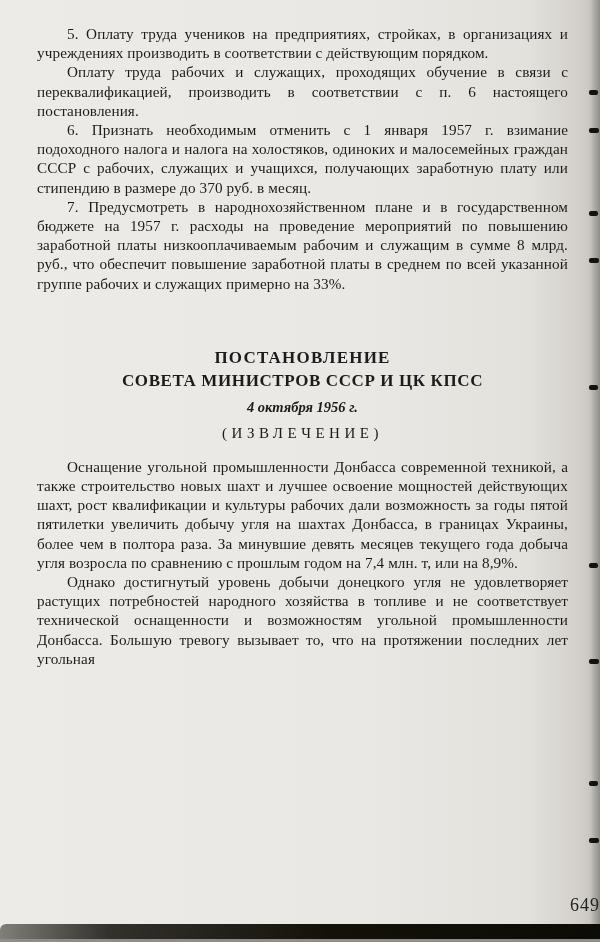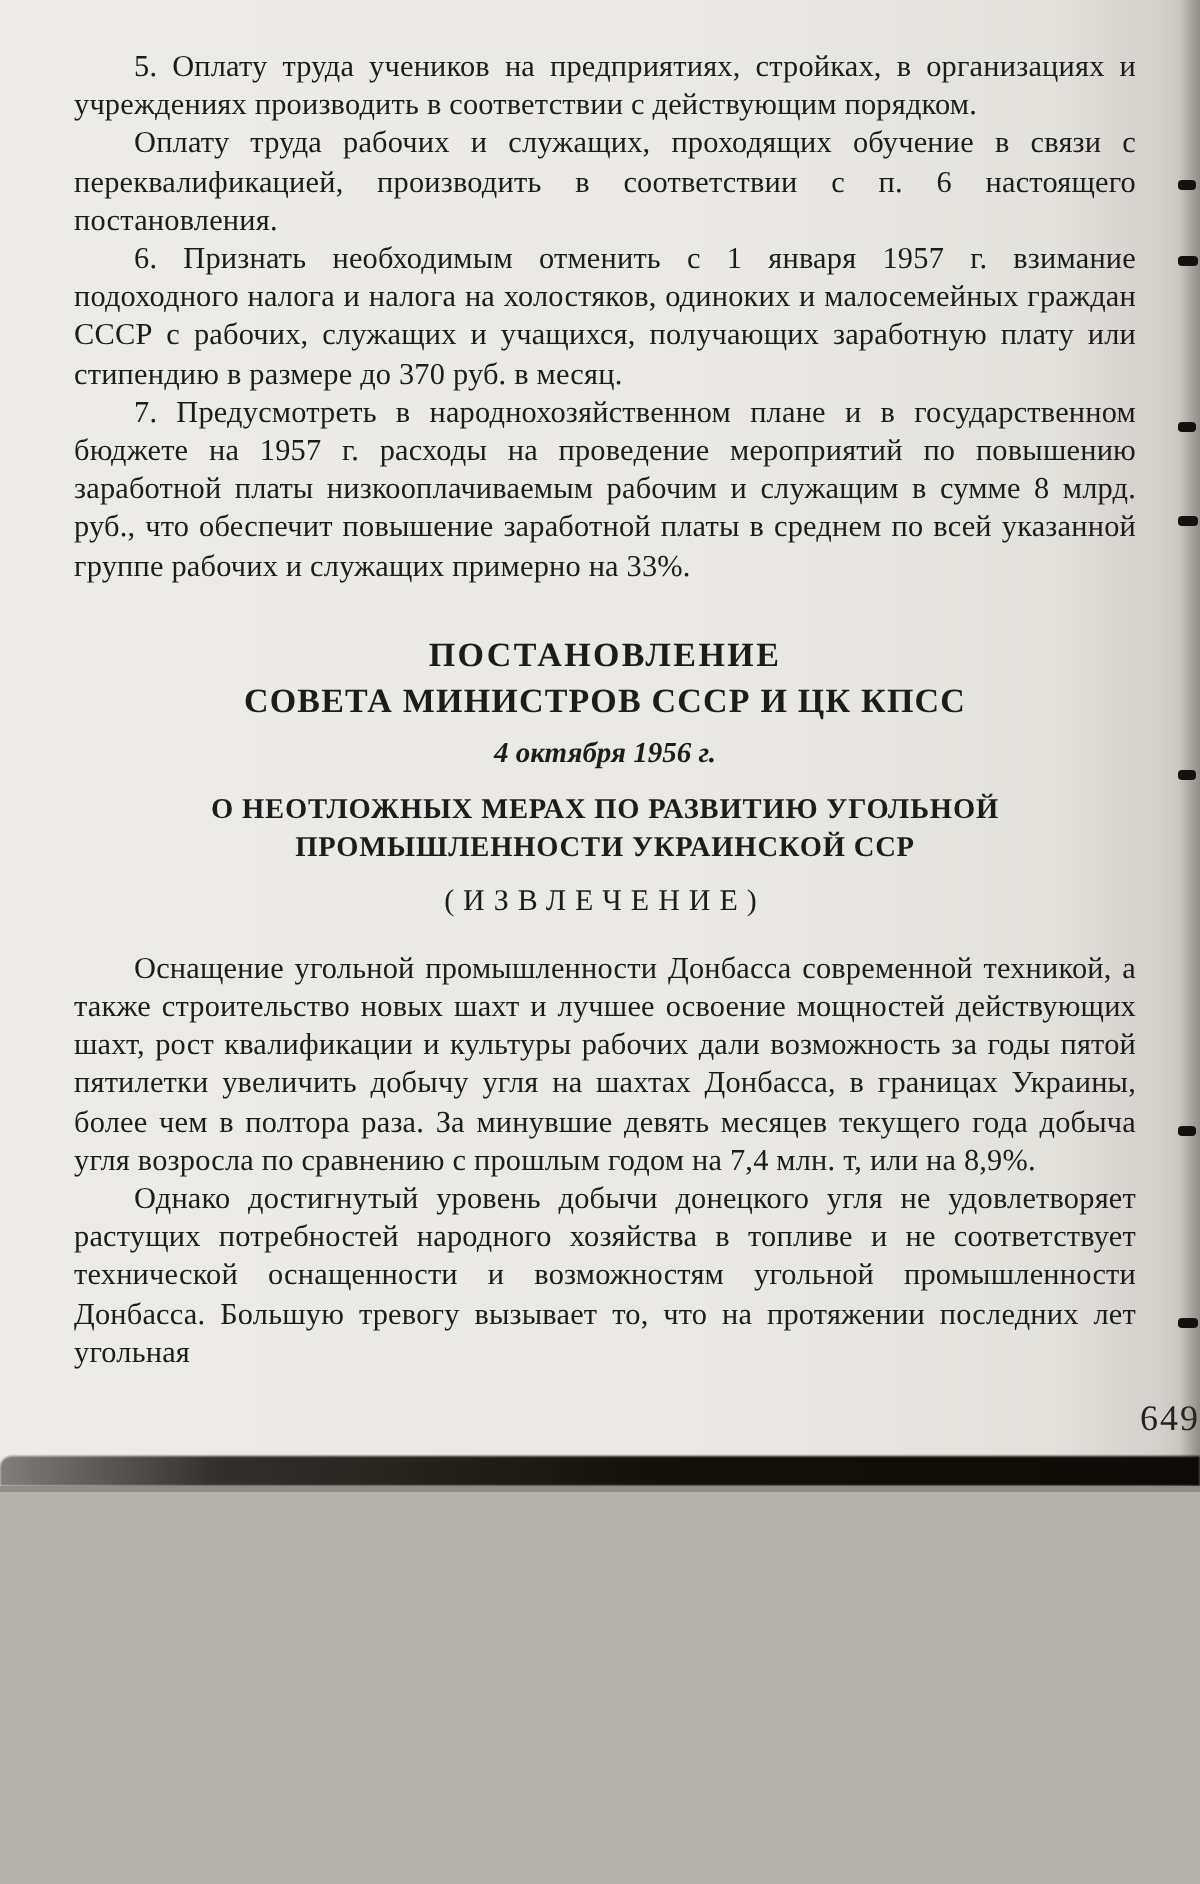--- a/index.html
+++ b/index.html
@@ -9,41 +9,41 @@
   body {
     width: 600px;
     height: 942px;
     overflow: hidden;
     background: #b3b1ac;
     font-family: "Liberation Serif", "DejaVu Serif", serif;
   }
   .page {
     position: relative;
     width: 600px;
-    height: 746px;
+    height: 942px;
     background: linear-gradient(90deg, #edebe7 0%, #eae8e4 60%, #e3e1dc 88%, #d2cfca 97%, #bdbab4 100%);
     color: #1c1c1c;
     overflow: hidden;
   }
   .content {
     position: absolute;
     top: 24px;
     left: 37px;
     right: 32px;
   }
   p.para {
     margin: 0;
     text-indent: 30px;
     text-align: justify;
     font-size: 15.2px;
     line-height: 19.2px;
     letter-spacing: 0.1px;
   }
   .decree-head {
-    margin-top: 24px;
+    margin-top: 54px;
     text-align: center;
   }
   .decree-line1 {
     font-weight: bold;
     font-size: 17px;
     letter-spacing: 1.2px;
     line-height: 22px;
   }
   .decree-line2 {
     font-weight: bold;
@@ -134,21 +134,20 @@
       <p class="para">5. Оплату труда учеников на предприятиях, стройках, в организациях и учреждениях производить в соответствии с действующим порядком.</p>
       <p class="para">Оплату труда рабочих и служащих, проходящих обучение в связи с переквалификацией, производить в соответствии с п. 6 настоящего постановления.</p>
       <p class="para">6. Признать необходимым отменить с 1 января 1957 г. взимание подоходного налога и налога на холостяков, одиноких и малосемейных граждан СССР с рабочих, служащих и учащихся, получающих заработную плату или стипендию в размере до 370 руб. в месяц.</p>
       <p class="para">7. Предусмотреть в народнохозяйственном плане и в государственном бюджете на 1957 г. расходы на проведение мероприятий по повышению заработной платы низкооплачиваемым рабочим и служащим в сумме 8 млрд. руб., что обеспечит повышение заработной платы в среднем по всей указанной группе рабочих и служащих примерно на 33%.</p>
     </div>
 
     <div class="decree-head">
       <div class="decree-line1">ПОСТАНОВЛЕНИЕ</div>
       <div class="decree-line2">СОВЕТА МИНИСТРОВ СССР И ЦК КПСС</div>
       <div class="decree-date">4 октября 1956 г.</div>
-      <div class="decree-title">О НЕОТЛОЖНЫХ МЕРАХ ПО РАЗВИТИЮ УГОЛЬНОЙ ПРОМЫШЛЕННОСТИ УКРАИНСКОЙ ССР</div>
       <div class="decree-extract">(ИЗВЛЕЧЕНИЕ)</div>
     </div>
 
     <div class="body-block">
       <p class="para">Оснащение угольной промышленности Донбасса современной техникой, а также строительство новых шахт и лучшее освоение мощностей действующих шахт, рост квалификации и культуры рабочих дали возможность за годы пятой пятилетки увеличить добычу угля на шахтах Донбасса, в границах Украины, более чем в полтора раза. За минувшие девять месяцев текущего года добыча угля возросла по сравнению с прошлым годом на 7,4 млн. т, или на 8,9%.</p>
       <p class="para">Однако достигнутый уровень добычи донецкого угля не удовлетворяет растущих потребностей народного хозяйства в топливе и не соответствует технической оснащенности и возможностям угольной промышленности Донбасса. Большую тревогу вызывает то, что на протяжении последних лет угольная</p>
     </div>
 
   </div>
 

